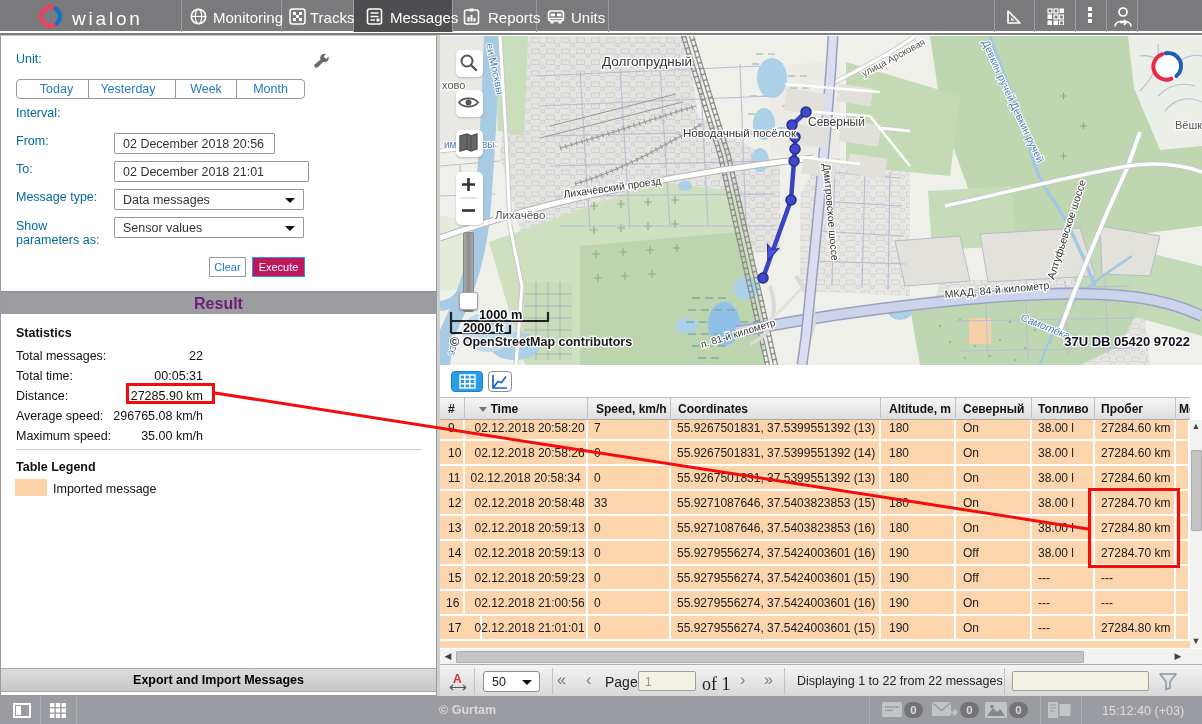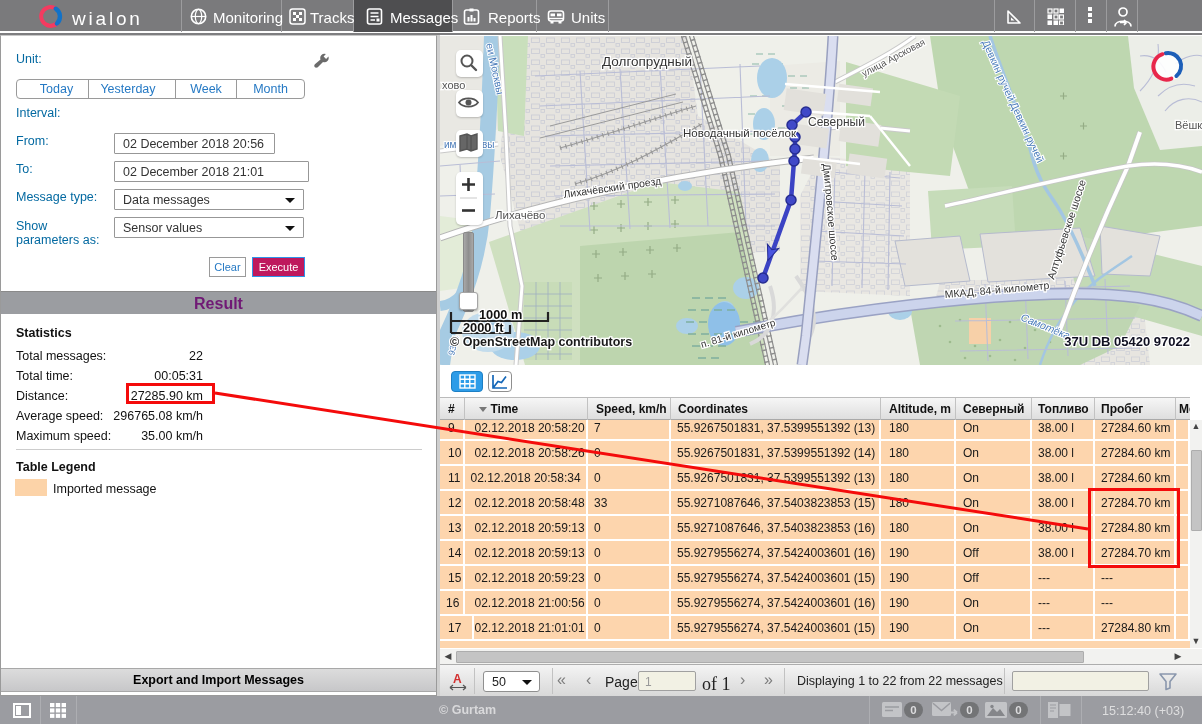--- a/index.html
+++ b/index.html
@@ -571,21 +571,21 @@
       <div class="cell" style="left:24.5px;width:123.5px;height:25px;line-height:24px;padding-left:10px;">02.12.2018 21:00:56</div>
       <div class="cell" style="left:148px;width:83px;height:25px;line-height:24px;padding-left:6px;">0</div>
       <div class="cell" style="left:231px;width:210px;height:25px;line-height:24px;padding-left:6px;">55.9279556274, 37.5424003601 (16)</div>
       <div class="cell" style="left:441px;width:75px;height:25px;line-height:24px;padding-left:8px;">190</div>
       <div class="cell" style="left:516px;width:76px;height:25px;line-height:24px;padding-left:7px;">On</div>
       <div class="cell" style="left:592px;width:63px;height:25px;line-height:24px;padding-left:6px;">---</div>
       <div class="cell" style="left:655px;width:81px;height:25px;line-height:24px;padding-left:6px;">---</div>
       <div class="cell" style="left:736px;width:14px;height:25px;"></div>
     </div>
     <div class="row" style="top:251px;height:25px;">
-      <div class="cell" style="left:0px;width:34px;height:25px;line-height:24px;padding-left:8px;">17</div>
+      <div class="cell" style="left:0px;width:42px;height:25px;line-height:24px;padding-left:8px;">17</div>
       <div class="cell" style="left:24.5px;width:123.5px;height:25px;line-height:24px;padding-left:10px;">02.12.2018 21:01:01</div>
       <div class="cell" style="left:148px;width:83px;height:25px;line-height:24px;padding-left:6px;">0</div>
       <div class="cell" style="left:231px;width:210px;height:25px;line-height:24px;padding-left:6px;">55.9279556274, 37.5424003601 (15)</div>
       <div class="cell" style="left:441px;width:75px;height:25px;line-height:24px;padding-left:8px;">190</div>
       <div class="cell" style="left:516px;width:76px;height:25px;line-height:24px;padding-left:7px;">On</div>
       <div class="cell" style="left:592px;width:63px;height:25px;line-height:24px;padding-left:6px;">---</div>
       <div class="cell" style="left:655px;width:81px;height:25px;line-height:24px;padding-left:6px;">27284.80 km</div>
       <div class="cell" style="left:736px;width:14px;height:25px;"></div>
     </div>
     <div class="row" style="top:276px;height:7px;"></div>

